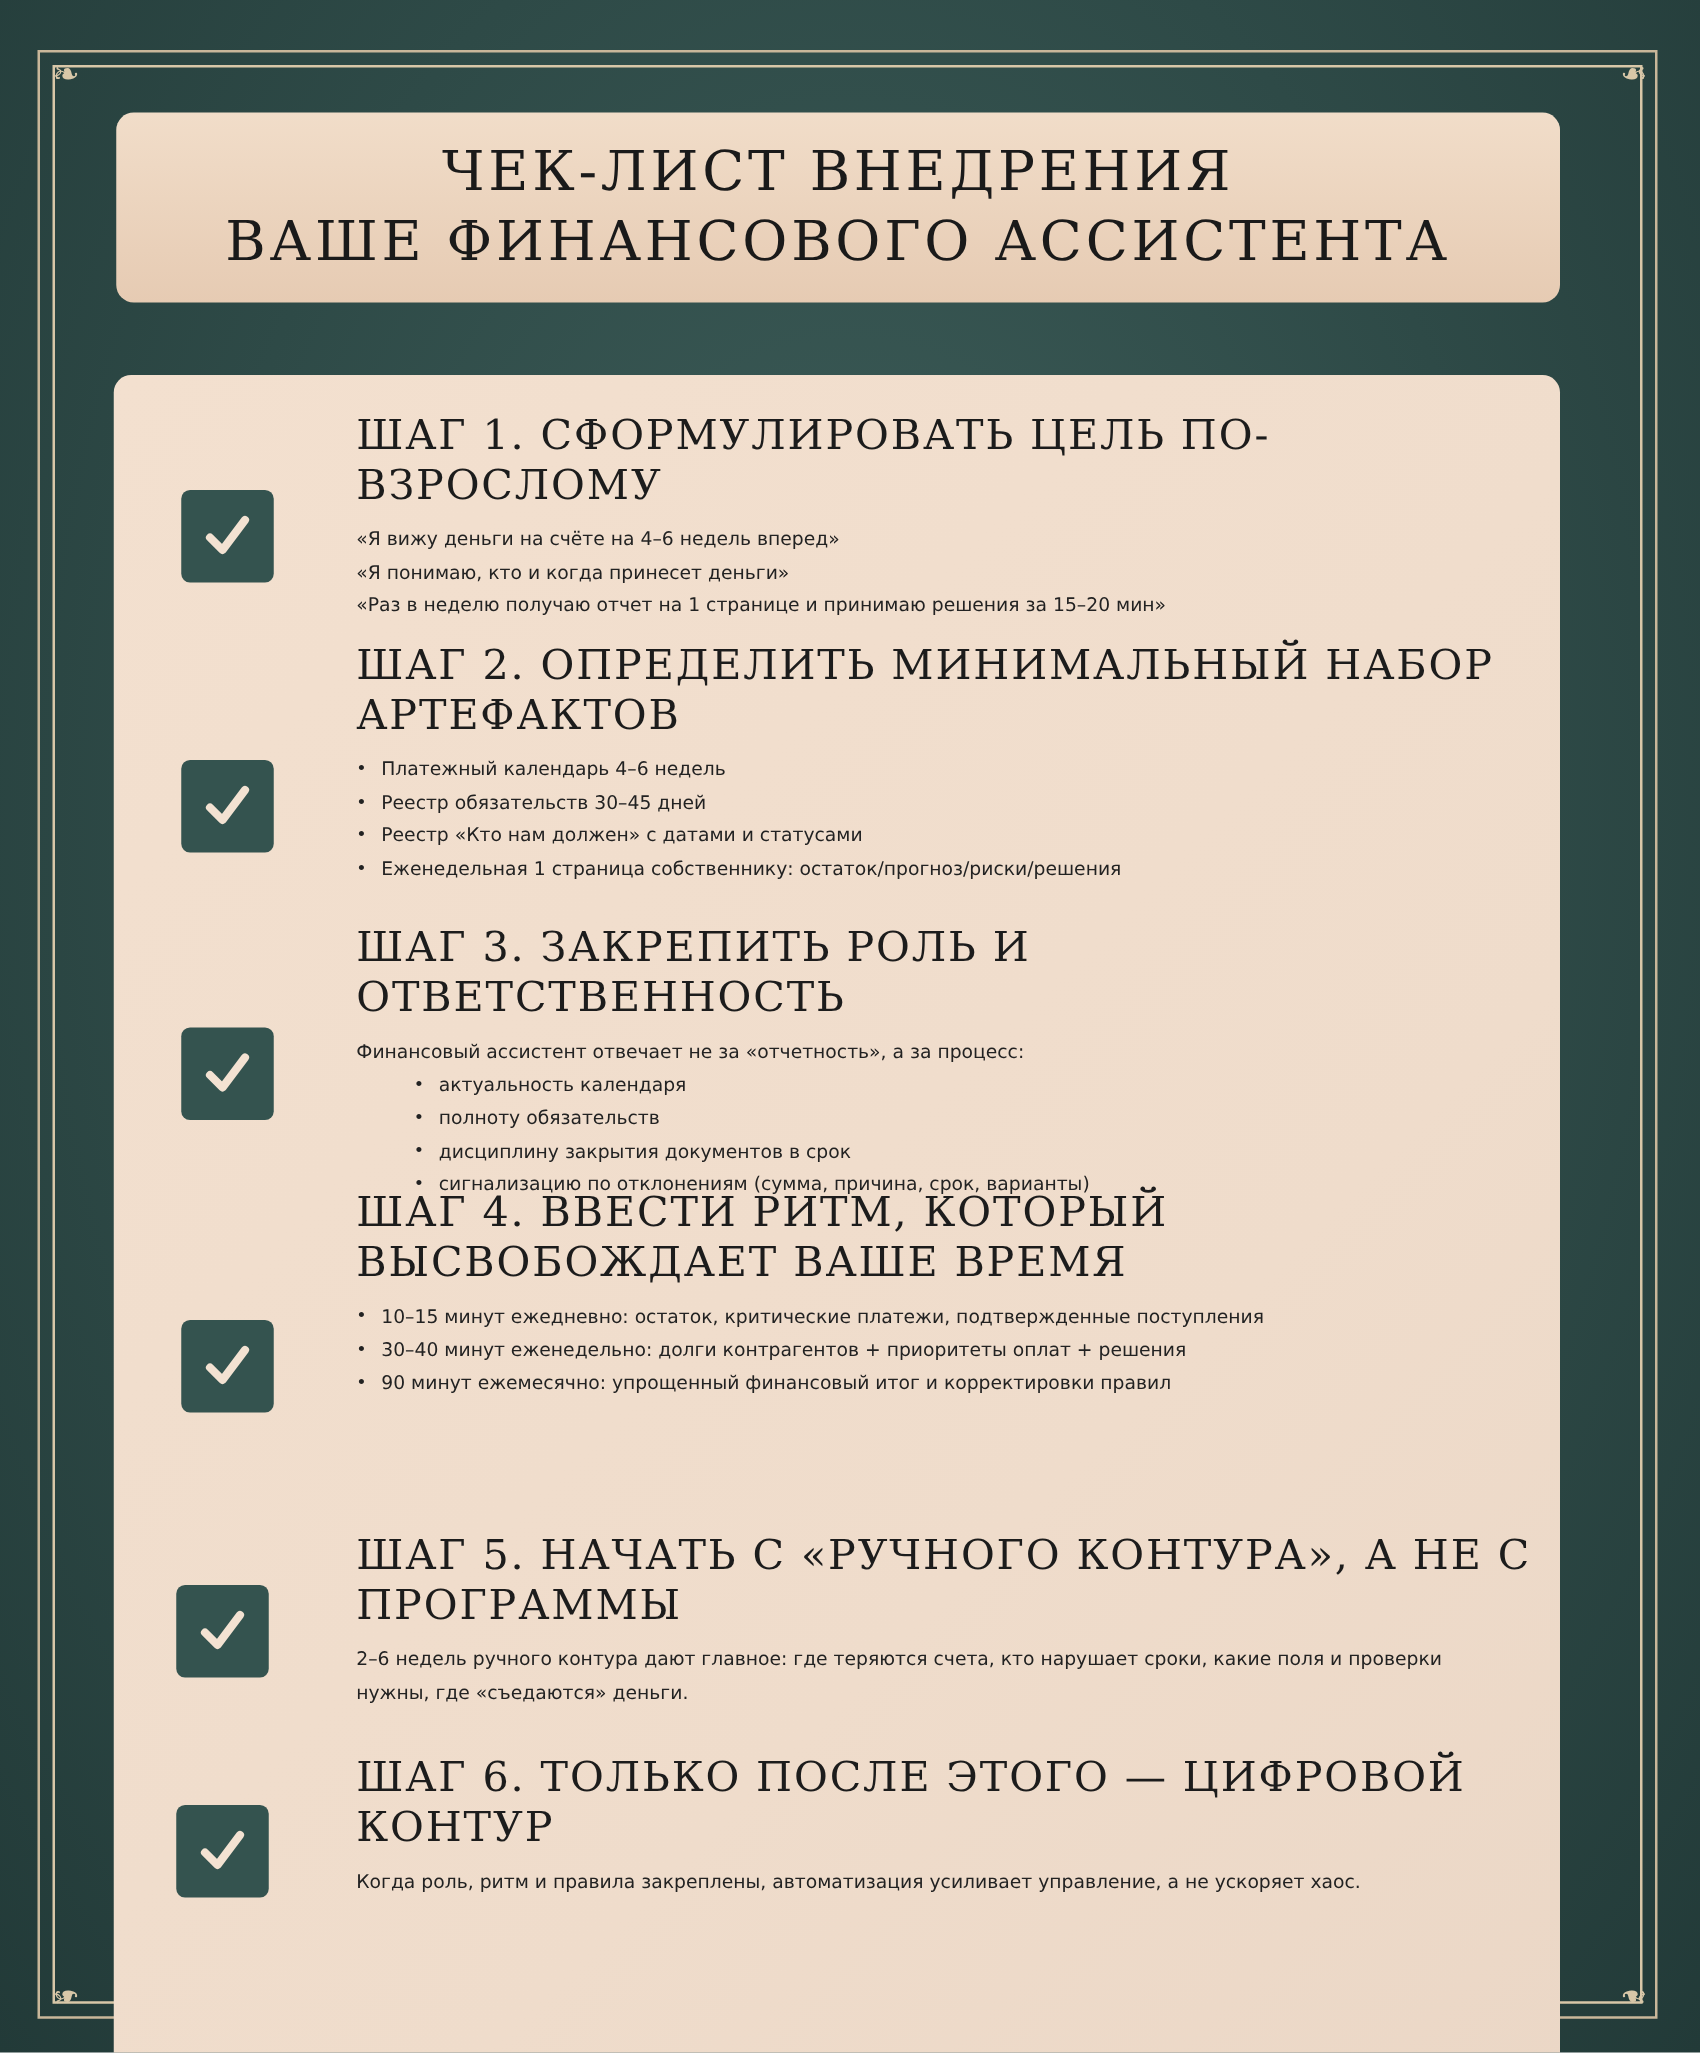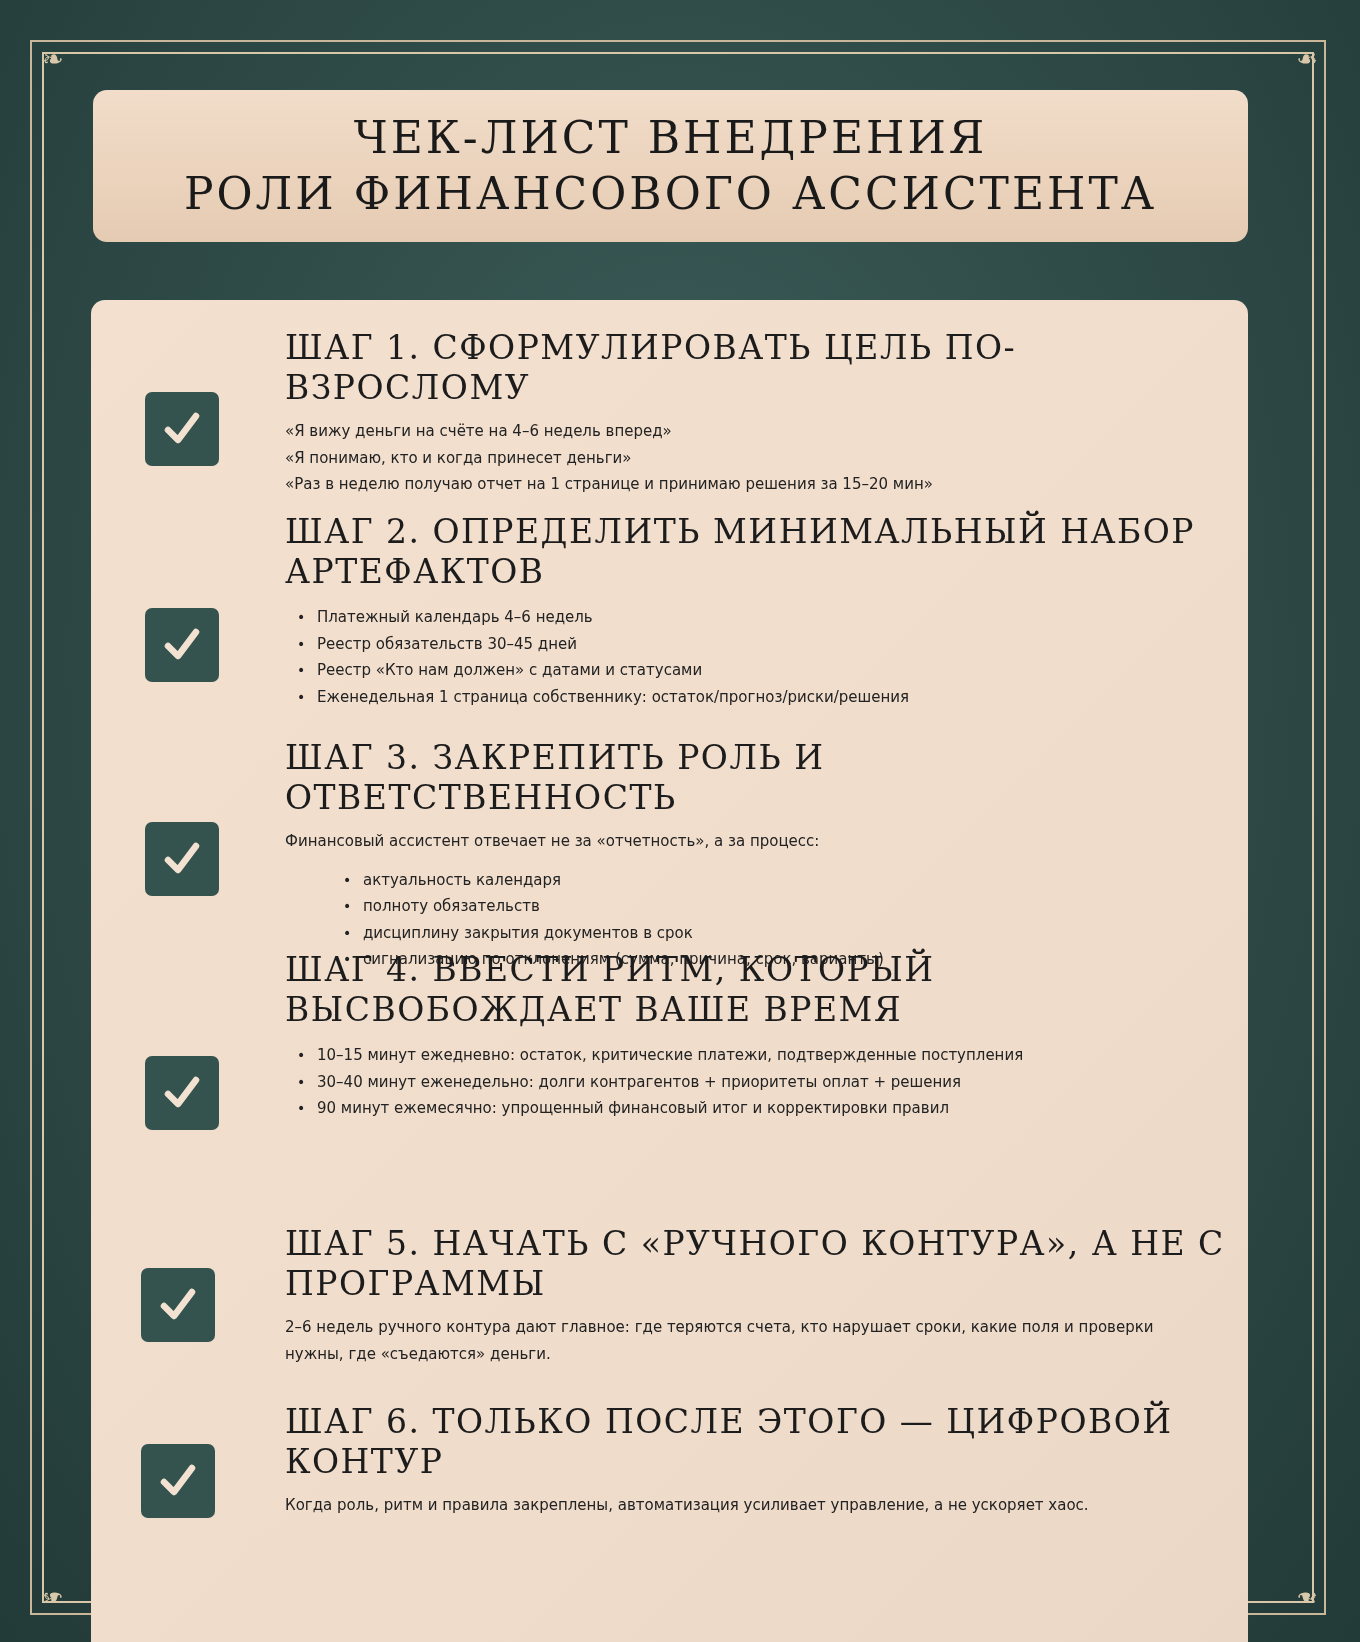--- a/index.html
+++ b/index.html
@@ -17,38 +17,38 @@
   .title-line{font-family:"DejaVu Serif", serif;font-size:44px;letter-spacing:3px;color:#1a1a1a;line-height:56px;}
   .content-box{position:absolute;left:91px;top:300px;width:1157px;height:1576px;border-radius:14px;
     background:linear-gradient(135deg,#f3e0cf 0%,#efdccb 60%,#ead6c5 100%);}
   .step{position:absolute;left:0;width:100%;}
   .check{position:absolute;left:54px;width:74px;height:74px;border-radius:7px;background:#34534f;
     display:flex;align-items:center;justify-content:center;}
   .check svg{width:44px;height:44px;}
   .step-body{position:absolute;left:194px;right:20px;}
   .step-title{font-family:"DejaVu Serif", serif;font-size:33px;letter-spacing:1.5px;color:#1c1c1c;line-height:40px;margin:0 0 10px 0;}
   .step-text{font-family:"DejaVu Sans", sans-serif;font-size:15px;color:#222;line-height:26.5px;}
-  ul.bul{list-style:none;margin:12px;padding:0;}
+  ul.bul{list-style:none;margin:0;padding:0;}
   ul.bul li{position:relative;padding-left:20px;}
   ul.bul li::before{content:"•";position:absolute;left:0;top:0;font-size:14px;}
   ul.indent{padding-left:46px;}
 </style>
 </head>
 <body>
 
 <div class="frame-outer"></div>
 <div class="frame-inner"></div>
 <div class="corner" style="left:38px;top:44px;">❧</div>
 <div class="corner" style="right:38px;top:44px;transform:scaleX(-1);">❧</div>
 <div class="corner" style="left:38px;bottom:30px;transform:scaleY(-1);">❧</div>
 <div class="corner" style="right:38px;bottom:30px;transform:scale(-1,-1);">❧</div>
 
 <div class="title-box">
   <div class="title-line">ЧЕК-ЛИСТ ВНЕДРЕНИЯ</div>
-  <div class="title-line">РОЛИ ФИНАНСОВОГО АССИСТЕНТА</div>
+  <div class="title-line">ВАШЕ ФИНАНСОВОГО АССИСТЕНТА</div>
 </div>
 
 <div class="content-box">
 
   <div class="step" style="top:28px;">
     <div class="check" style="top:64px;">
       <svg viewBox="0 0 44 44">
           <path d="M8 23 L18 33 L36 9" fill="none" stroke="#f3e2d2" stroke-width="6.5" stroke-linecap="round" stroke-linejoin="round"></path>
         </svg>
     </div>

